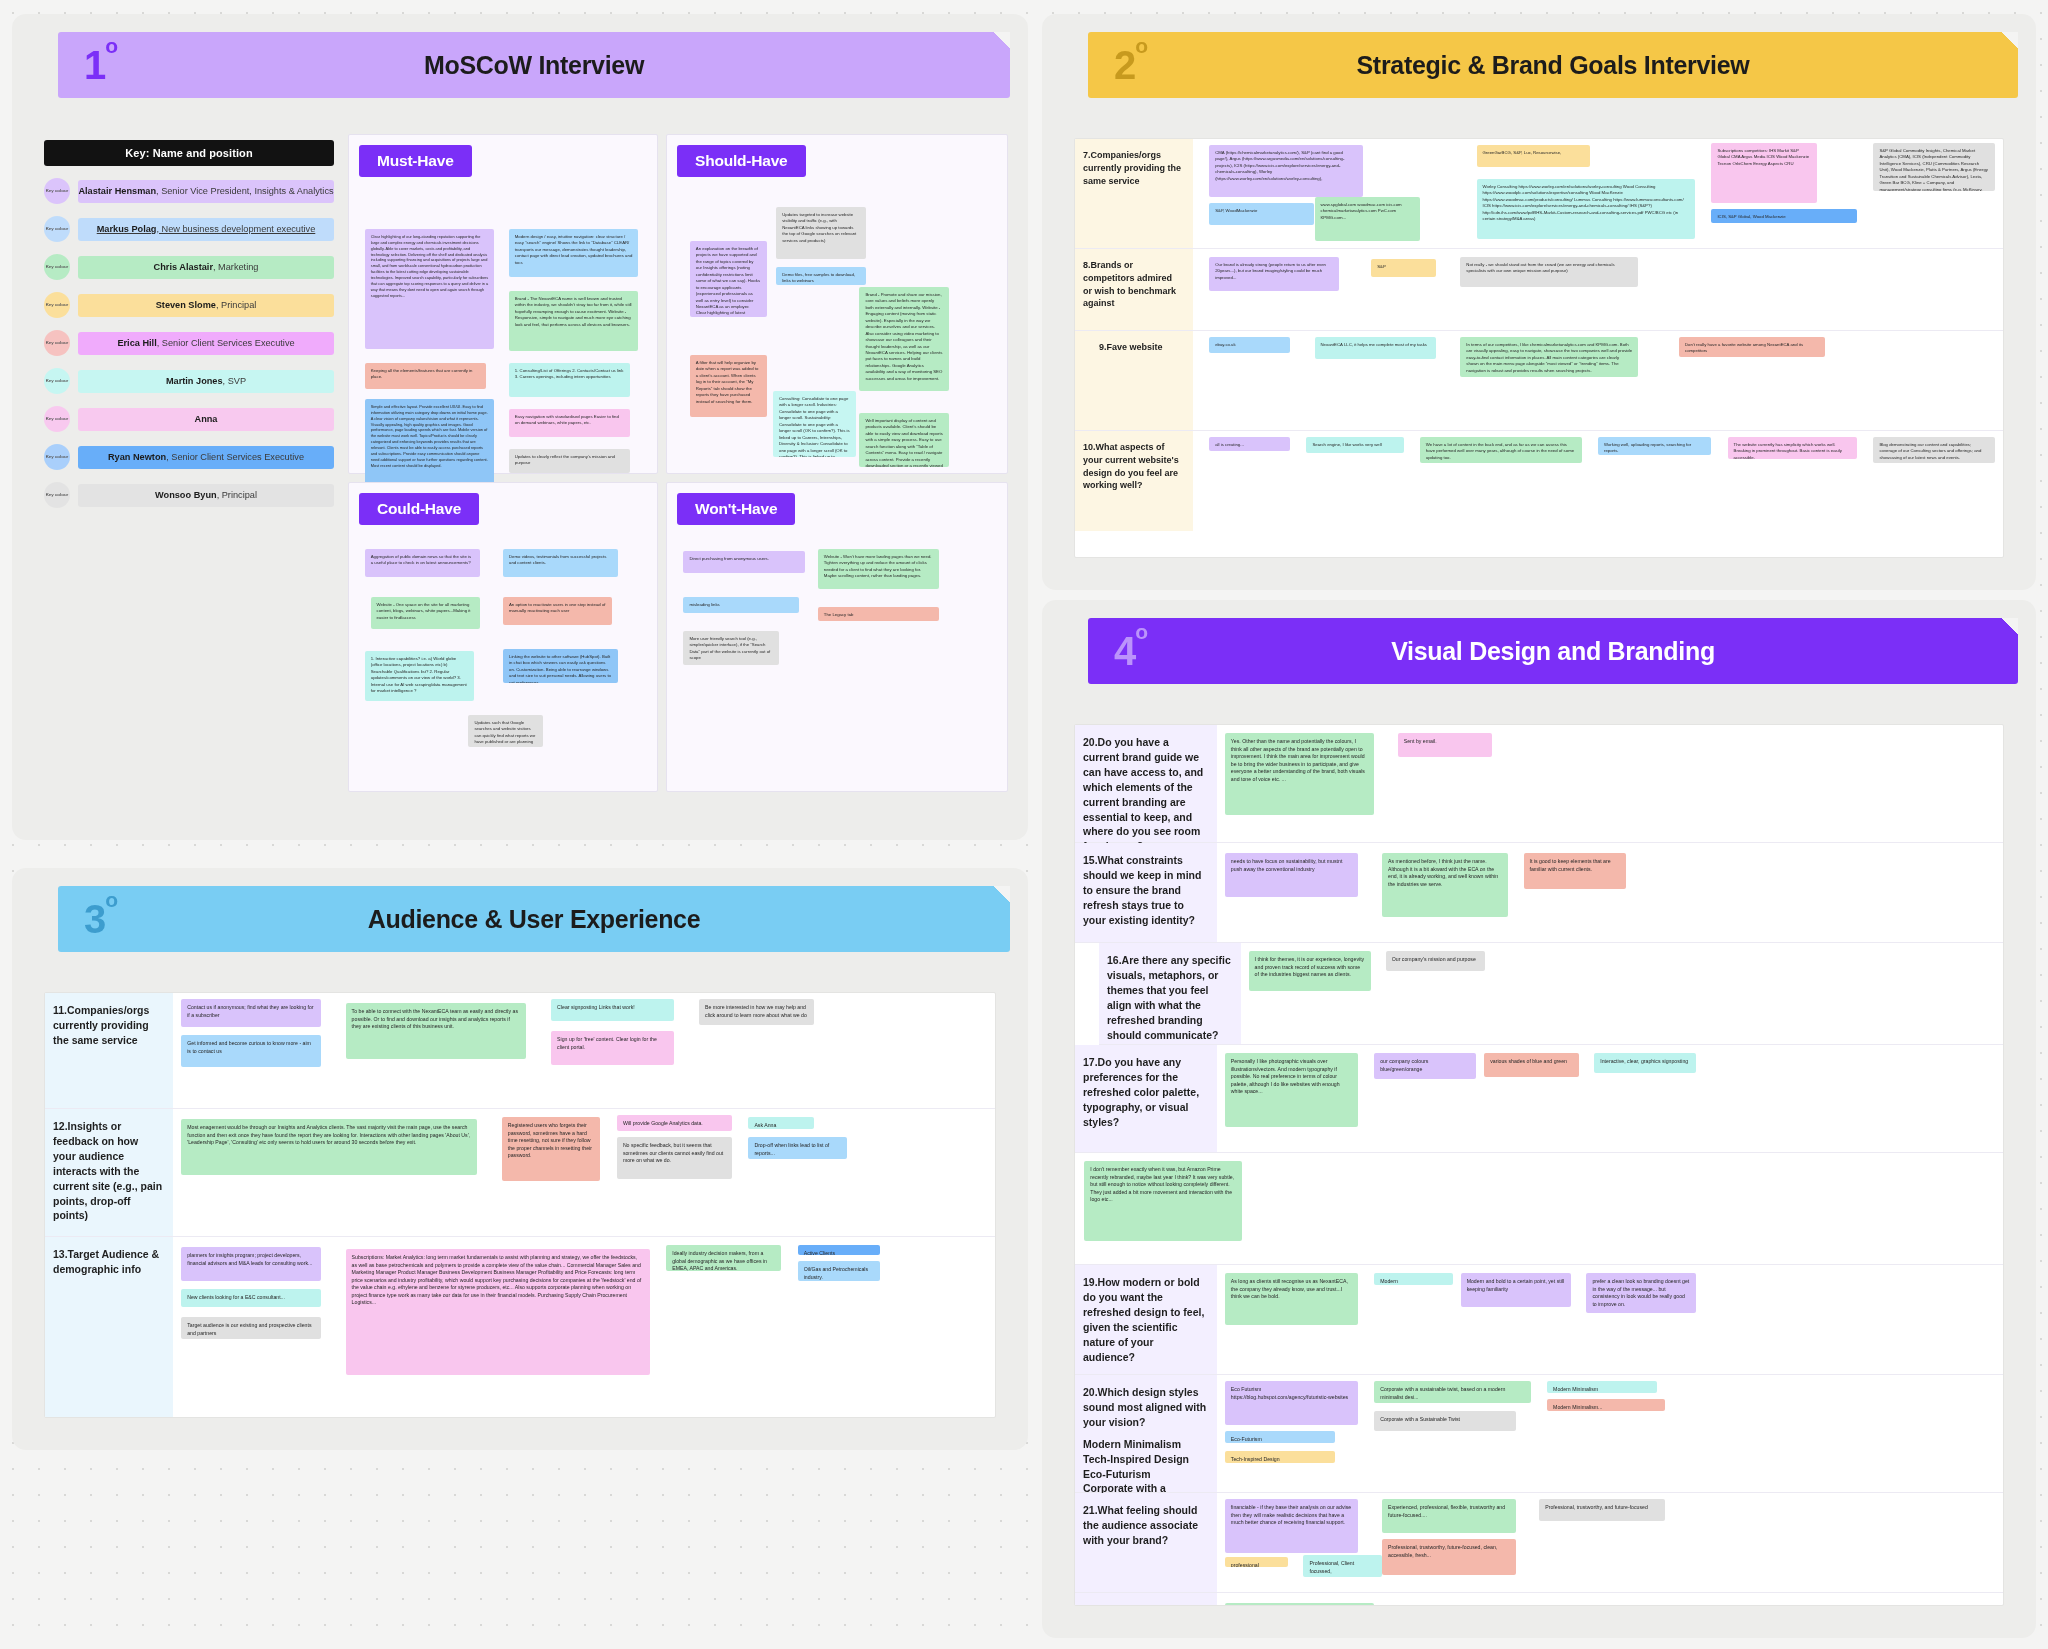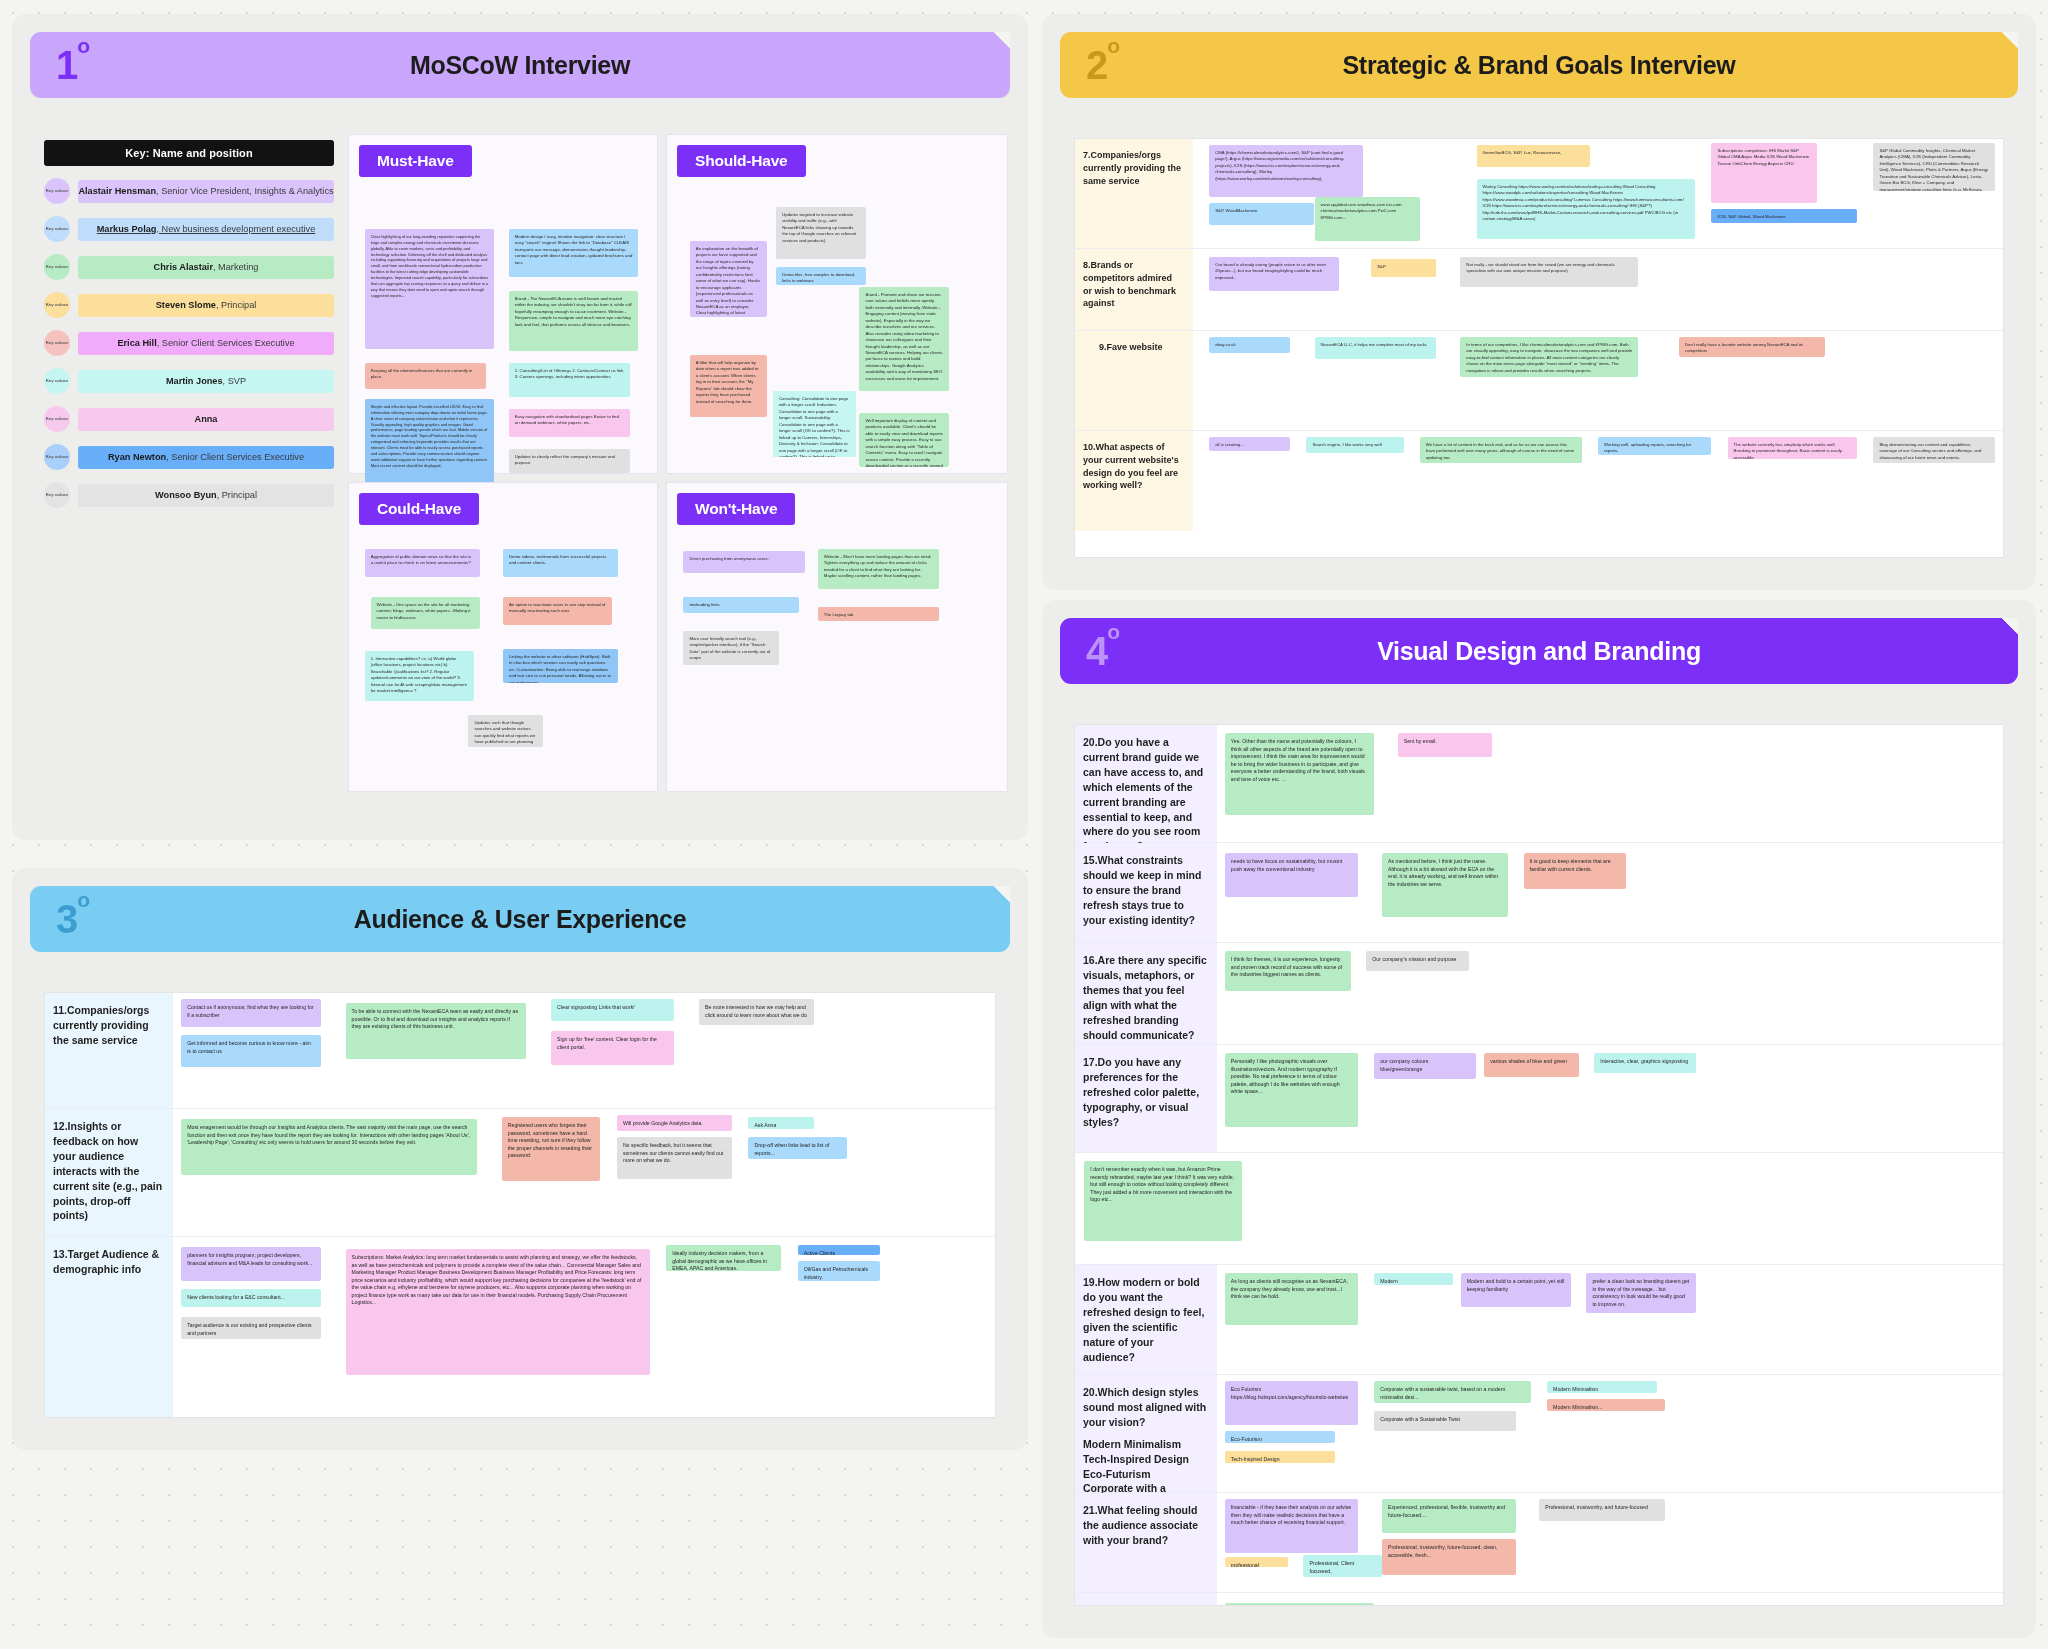--- a/index.html
+++ b/index.html
@@ -27,23 +27,24 @@
   .frame-inner {
     position: relative;
     width: 100%; height: 100%;
   }
 
   
   .banner {
     position: relative;
     display: flex;
     align-items: center;
-    border-radius: 11px;
+    border-radius: 3px;
     height: 66px;
     padding: 0 26px;
+    margin-left: 28px;
   }
   .banner .num {
     font-size: 40px;
     font-weight: 700;
     letter-spacing: -1px;
     line-height: 1;
   }
   .banner .num sup { font-size: 21px; top: -.55em; position: relative; font-weight: 700;}
   .banner .ttl {
     position: absolute;
@@ -427,21 +428,21 @@
             </div>
           </div>
           <div class="qa-row" style="height: 100px;">
             <div class="qa-q" style="flex: 0 0 142px; font-size: 10.5px;"><span class="qnum">15. </span><span>What constraints should we keep in mind to ensure the brand refresh stays true to your existing identity?</span></div>
             <div class="qa-a">
               <div class="note md" style="background: rgb(217, 195, 251); left: 1%; top: 10px; width: 17%; height: 44px;">needs to have focus on sustainability, but mustnt push away the conventional industry</div>
               <div class="note md" style="background: rgb(182, 235, 196); left: 21%; top: 10px; width: 16%; height: 64px;">As mentioned before, I think just the name. Although it is a bit akward with the ECA on the end, it is already working, and well known within the industries we serve.</div>
               <div class="note md" style="background: rgb(244, 184, 171); left: 39%; top: 10px; width: 13%; height: 36px;">It is good to keep elements that are familiar with current clients.</div>
             </div>
           </div>
-          <div class="qa-row" style="height: 102px;">
+          <div class="qa-row" style="height: 102px; margin-left: 24px;">
             <div class="qa-q" style="flex: 0 0 142px; font-size: 10.5px;"><span class="qnum">16. </span><span>Are there any specific visuals, metaphors, or themes that you feel align with what the refreshed branding should communicate?</span></div>
             <div class="qa-a">
               <div class="note md" style="background: rgb(182, 235, 196); left: 1%; top: 8px; width: 16%; height: 40px;">I think for themes, it is our experience, longevity and proven track record of success with some of the industries biggest names as clients.</div>
               <div class="note md" style="background: rgb(224, 224, 224); left: 19%; top: 8px; width: 13%; height: 20px;">Our company's mission and purpose</div>
             </div>
           </div>
           <div class="qa-row" style="height: 108px;">
             <div class="qa-q" style="flex: 0 0 142px; font-size: 10.5px;"><span class="qnum">17. </span><span>Do you have any preferences for the refreshed color palette, typography, or visual styles?</span></div>
             <div class="qa-a">
               <div class="note md" style="background: rgb(182, 235, 196); left: 1%; top: 8px; width: 17%; height: 74px;">Personally I like photographic visuals over illustrations/vectors. And modern typography if possible. No real preference in terms of colour palette, although I do like websites with enough white space...</div>

